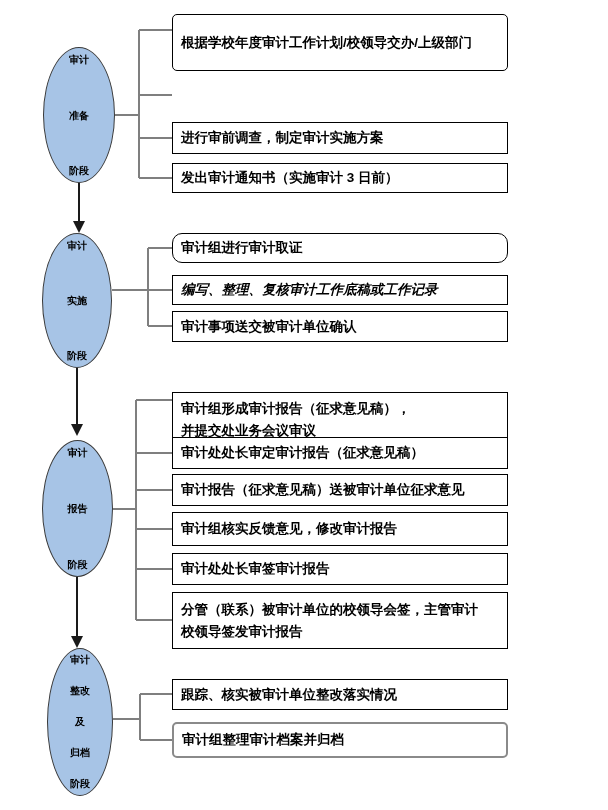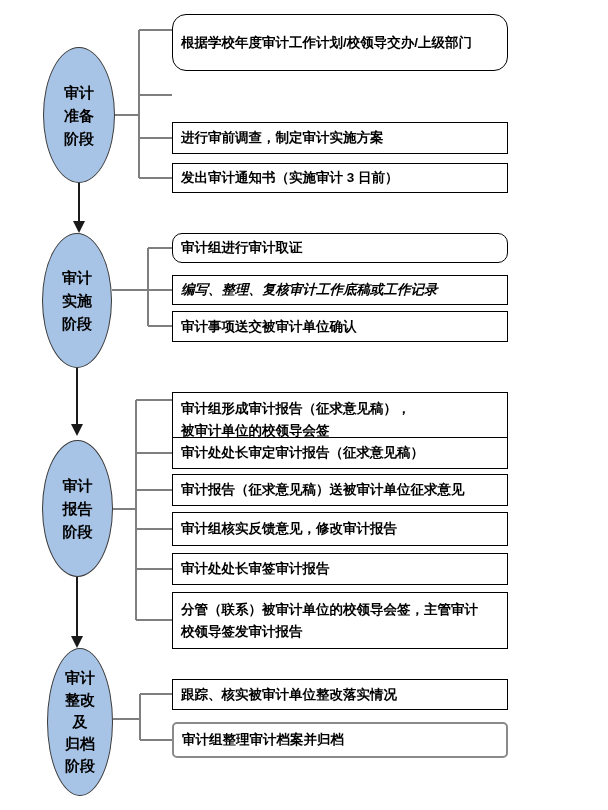--- a/index.html
+++ b/index.html
@@ -28,44 +28,44 @@
   .arrow-head { fill: var(--arrow); stroke: none; }
   .stage {
     position: absolute;
     border-radius: 50%;
     background: var(--ellipse-fill);
     border: 1.5px solid var(--ellipse-border);
     box-sizing: border-box;
     display: flex;
     flex-direction: column;
     align-items: center;
-    justify-content: center;
+    justify-content: space-between;
     text-align: center;
     font-weight: bold;
-    font-size: 15px;
+    font-size: 10px;
     line-height: 23px;
   }
   .stage.small-lh { line-height: 22px; }
   .box {
     position: absolute;
     left: 172px;
     width: 336px;
     box-sizing: border-box;
     background: #ffffff;
     border: 1.5px solid var(--box-border);
     display: flex;
     flex-direction: column;
     justify-content: center;
     padding: 0 6px 0 8px;
     font-weight: bold;
     font-size: 13.5px;
     line-height: 22px;
   }
   .box .line { white-space: nowrap; }
-  .box.rounded { border-radius: 14px; }
+  .box.rounded { border-radius: 5px; }
   .box.rounded-gray { border-radius: 5px; border: 2px solid var(--rounded-border); }
 </style>
 </head>
 <body>
 
 <div class="canvas" style="--conn: #7f7f7f; --arrow: #1a1a1a; --box-border: #000000; --rounded-border: #8a8a8a; --ellipse-fill: #a7c4e6; --ellipse-border: #3a3a3a;">
 
   <svg class="connector-layer" viewBox="0 0 608 810" xmlns="http://www.w3.org/2000/svg">
 
     <g>
@@ -158,21 +158,21 @@
   </div>
   <div class="box" style="top:275px; height:30px;font-style:italic;">
     <div class="line">编写、整理、复核审计工作底稿或工作记录</div>
   </div>
   <div class="box" style="top:311px; height:31px;">
     <div class="line">审计事项送交被审计单位确认</div>
   </div>
 
   <div class="box" style="top:372px; height:56px;margin-top:20px;">
     <div class="line">审计组形成审计报告（征求意见稿），</div>
-    <div class="line">被审计单位的校领导会签</div>
+    <div class="line">并提交处业务会议审议</div>
   </div>
   <div class="box" style="top:437px; height:32px;">
     <div class="line">审计处处长审定审计报告（征求意见稿）</div>
   </div>
   <div class="box" style="top:474px; height:32px;">
     <div class="line">审计报告（征求意见稿）送被审计单位征求意见</div>
   </div>
   <div class="box" style="top:512px; height:34px;">
     <div class="line">审计组核实反馈意见，修改审计报告</div>
   </div>

